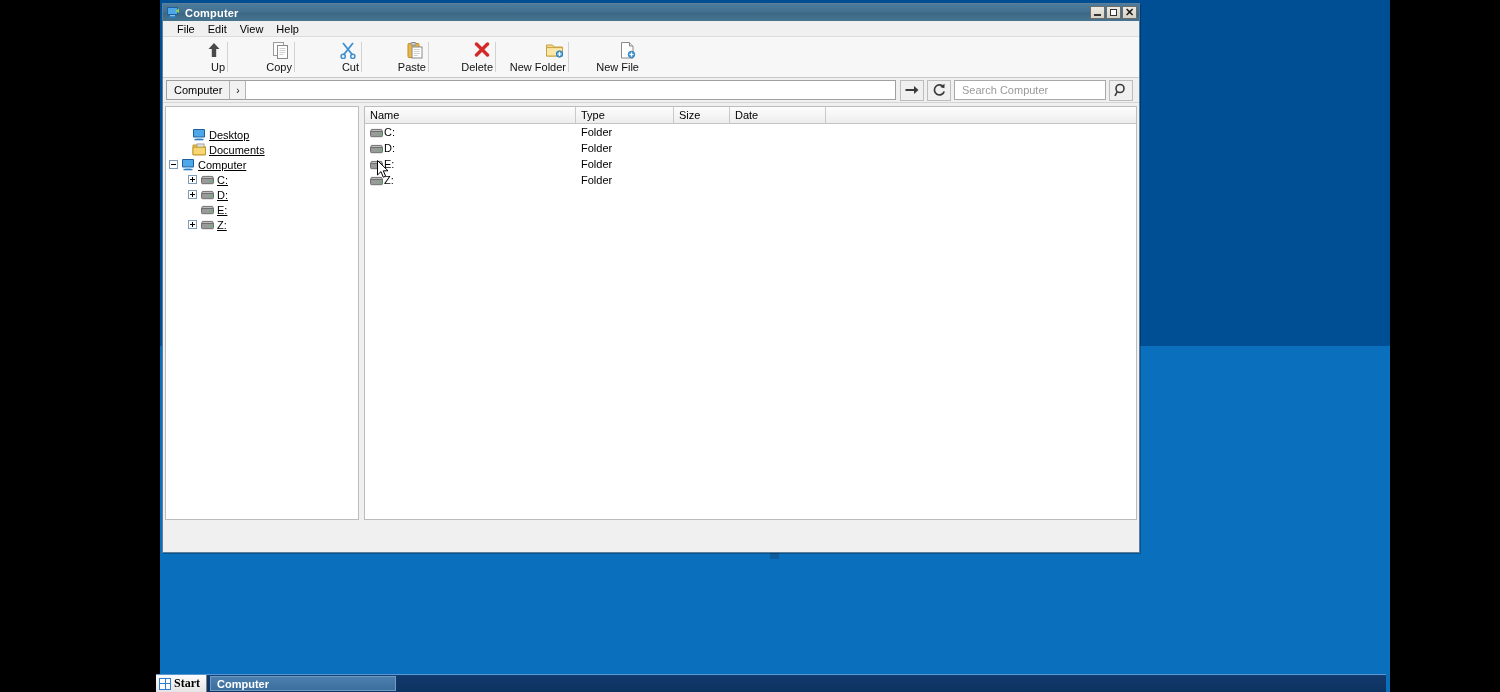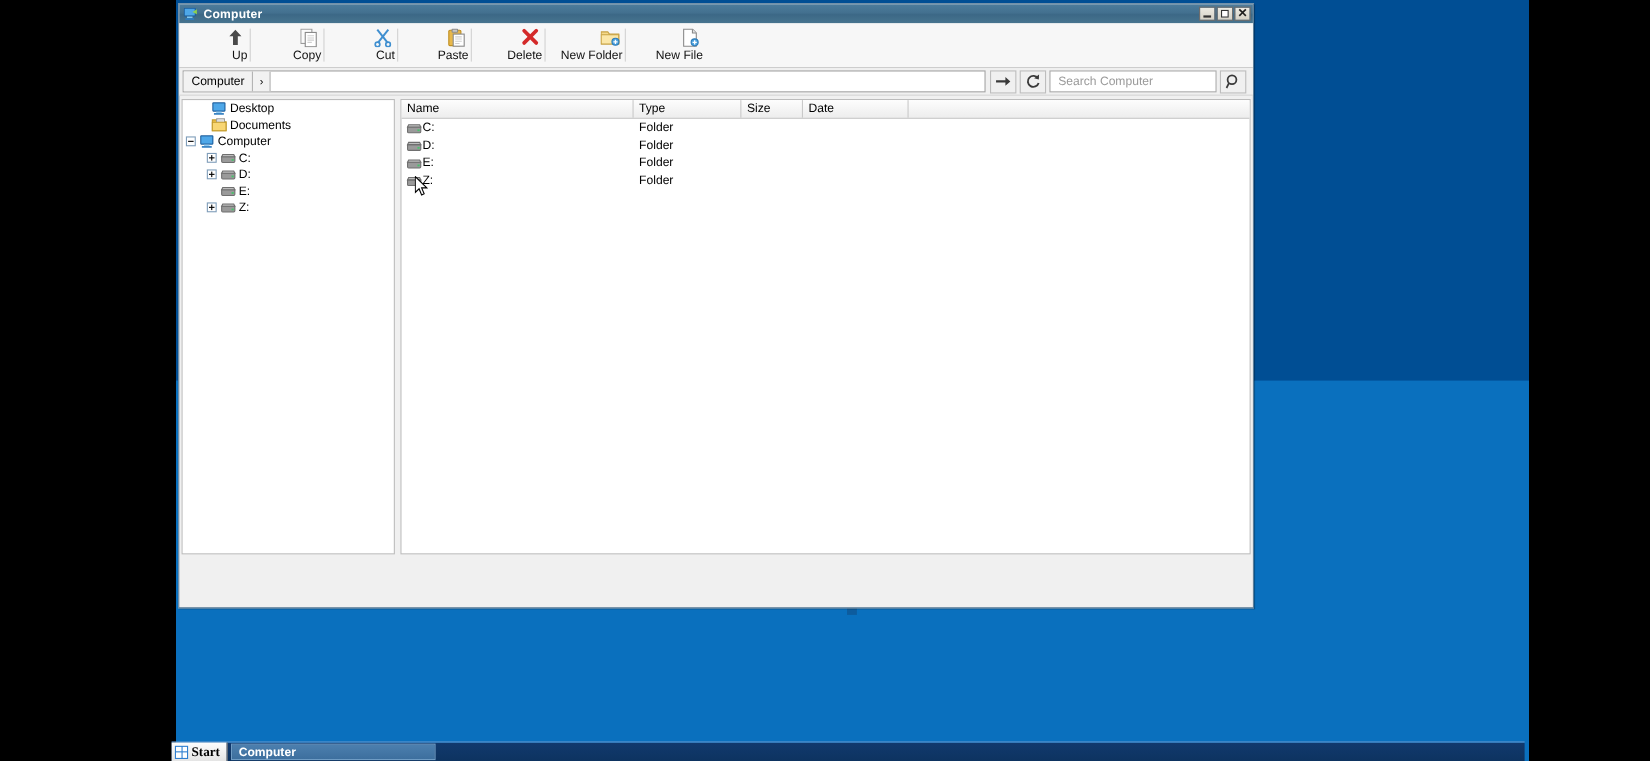--- a/index.html
+++ b/index.html
@@ -235,21 +235,21 @@
   .listpane {
     flex: 1 1 auto;
     background: #ffffff;
     border: 1px solid #bcbcbc;
     box-sizing: border-box;
     position: relative;
     overflow: hidden;
   }
 
   
-  .tree { padding: 0 0 0 0; }
+  .tree { padding: 20px 0 0 0; text-decoration: underline; }
   .trow {
     height: 15px;
     display: flex;
     align-items: center;
     font-size: 11px;
     white-space: nowrap;
     cursor: default;
   }
   .t-indent { flex: 0 0 auto; }
   .expander {
@@ -396,20 +396,26 @@
       <span class="win-btn wb-min">
           <span></span>
         </span>
       <span class="win-btn wb-max">
           <span></span>
         </span>
       <span class="win-btn wb-close">✕</span>
     </span>
   </div>
 
+  <div class="menubar">
+    <div class="menu-item">File</div>
+    <div class="menu-item">Edit</div>
+    <div class="menu-item">View</div>
+    <div class="menu-item">Help</div>
+  </div>
 
   <div class="toolbar">
     <div class="tb-btn">
       <span class="ticon">
         <svg width="14" height="16" viewBox="0 0 14 16">
           <path d="M7 1 L12.5 7 L9.2 7 L9.2 15 L4.8 15 L4.8 7 L1.5 7 Z" fill="#4a4a4a"></path>
         </svg>
       </span>
       <span class="tlabel">Up</span>
     </div>

